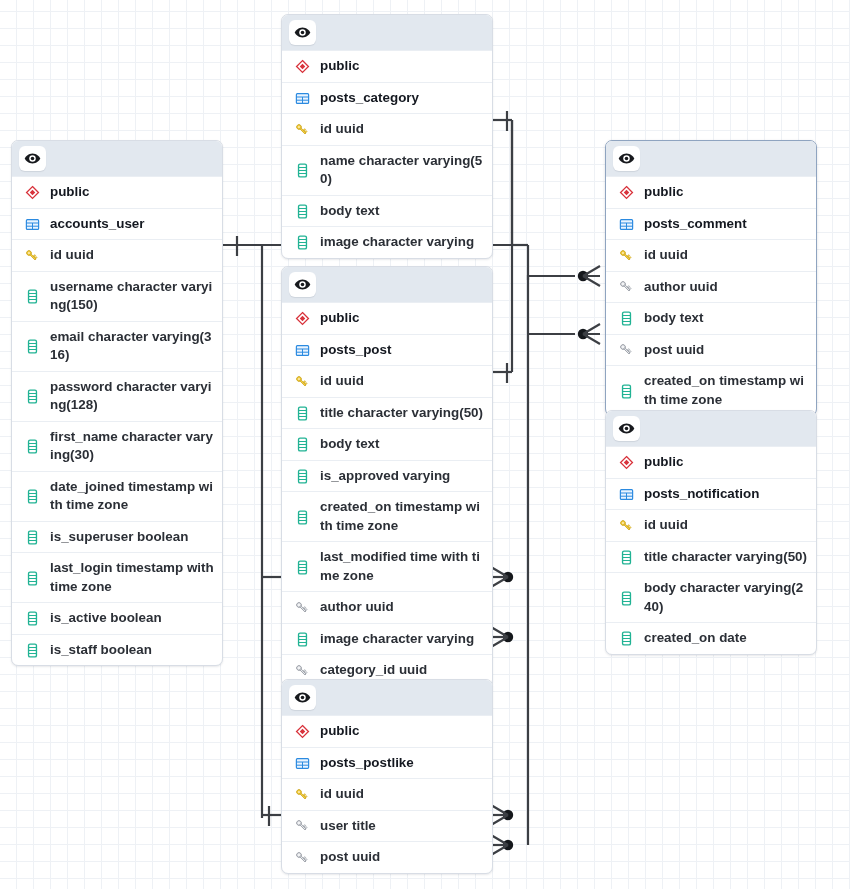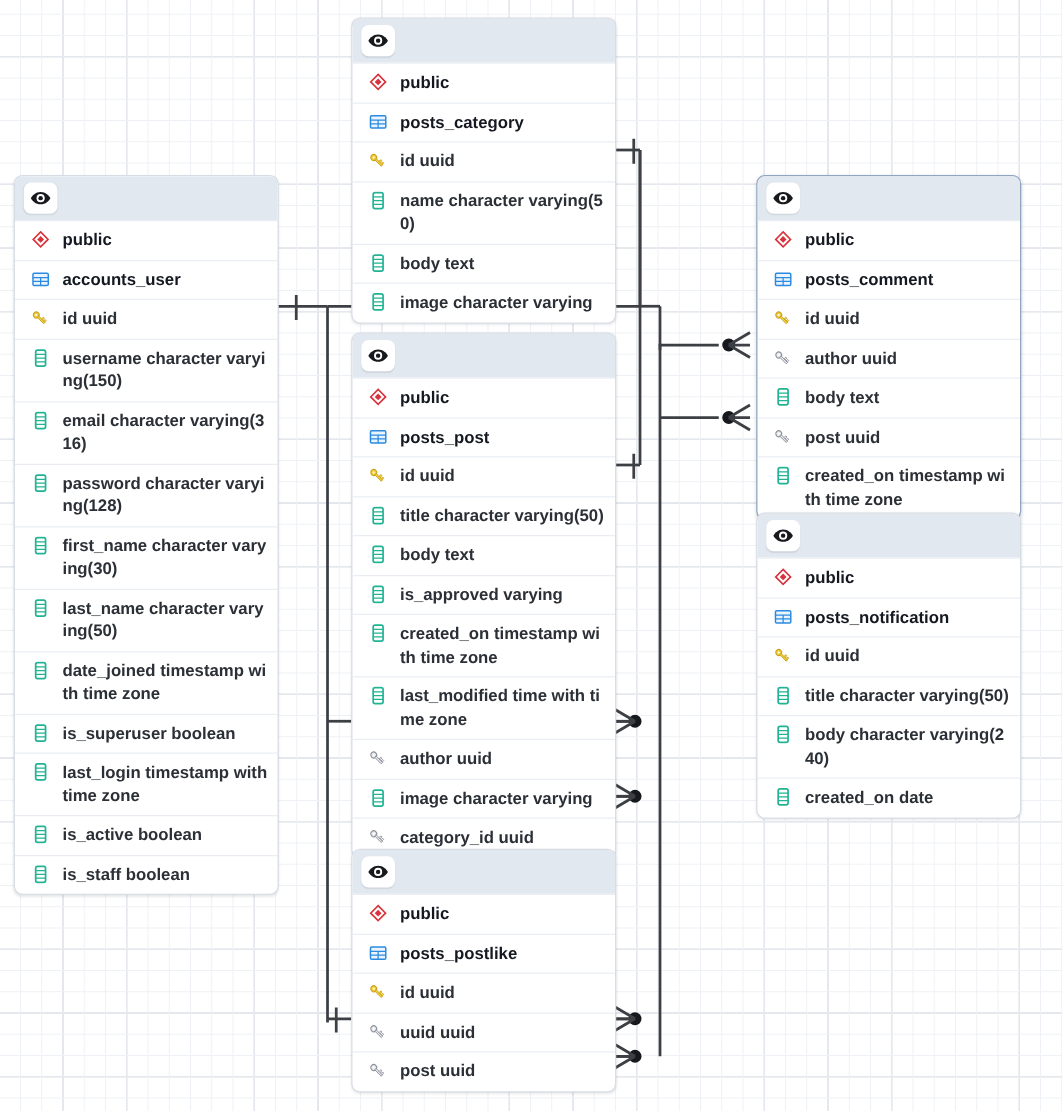--- a/index.html
+++ b/index.html
@@ -56,21 +56,21 @@
     width: 27px; height: 25px;
     background: #ffffff;
     border-radius: 6px;
     display: flex;
     align-items: center;
     justify-content: center;
     box-shadow: 0 1px 1px rgba(30,40,60,0.10);
   }
   .row {
     display: flex;
-    align-items: flex-start;
+    align-items: center;
     border-top: 1px solid #eaeef3;
     padding: 6px 8px 6px 11px;
     box-sizing: border-box;
     min-height: 30px;
   }
   .row:first-child { border-top: none; }
   .row-ico {
     flex: 0 0 auto;
     width: 18px;
     display: flex;
@@ -242,29 +242,20 @@
           </span>
           <span class="row-txt">first_name character varying(30)</span>
         </div>
         <div class="row">
           <span class="row-ico">
             <svg width="13" height="15" viewBox="0 0 16 22">
               <rect x="2.2" y="1.6" width="11.6" height="18.8" rx="2.2" fill="#ffffff" stroke="#21b394" stroke-width="2"></rect>
               <path d="M2.2 6.6h11.6M2.2 11h11.6M2.2 15.4h11.6" stroke="#21b394" stroke-width="1.5"></path>
             </svg>
           </span>
-          <span class="row-txt">last_name character varying(50)</span>
-        </div>
-        <div class="row">
-          <span class="row-ico">
-            <svg width="13" height="15" viewBox="0 0 16 22">
-              <rect x="2.2" y="1.6" width="11.6" height="18.8" rx="2.2" fill="#ffffff" stroke="#21b394" stroke-width="2"></rect>
-              <path d="M2.2 6.6h11.6M2.2 11h11.6M2.2 15.4h11.6" stroke="#21b394" stroke-width="1.5"></path>
-            </svg>
-          </span>
           <span class="row-txt">date_joined timestamp with time zone</span>
         </div>
         <div class="row">
           <span class="row-ico">
             <svg width="13" height="15" viewBox="0 0 16 22">
               <rect x="2.2" y="1.6" width="11.6" height="18.8" rx="2.2" fill="#ffffff" stroke="#21b394" stroke-width="2"></rect>
               <path d="M2.2 6.6h11.6M2.2 11h11.6M2.2 15.4h11.6" stroke="#21b394" stroke-width="1.5"></path>
             </svg>
           </span>
           <span class="row-txt">is_superuser boolean</span>
@@ -539,21 +530,21 @@
             <svg width="16" height="16" viewBox="0 0 24 24">
               <g transform="rotate(-45 12 12)">
                 <circle cx="12" cy="5.6" r="3.5" fill="#e9ebee" stroke="#8b9099" stroke-width="1.3"></circle>
                 <circle cx="12" cy="5.6" r="1.2" fill="#ffffff"></circle>
                 <rect x="10.9" y="8.4" width="2.3" height="11" fill="#e9ebee" stroke="#8b9099" stroke-width="1.1"></rect>
                 <rect x="13.1" y="13.4" width="3.1" height="1.9" fill="#e9ebee" stroke="#8b9099" stroke-width="1"></rect>
                 <rect x="13.1" y="16.9" width="2.6" height="1.9" fill="#e9ebee" stroke="#8b9099" stroke-width="1"></rect>
               </g>
             </svg>
           </span>
-          <span class="row-txt">uuid uuid</span>
+          <span class="row-txt">user title</span>
         </div>
         <div class="row">
           <span class="row-ico">
             <svg width="16" height="16" viewBox="0 0 24 24">
               <g transform="rotate(-45 12 12)">
                 <circle cx="12" cy="5.6" r="3.5" fill="#e9ebee" stroke="#8b9099" stroke-width="1.3"></circle>
                 <circle cx="12" cy="5.6" r="1.2" fill="#ffffff"></circle>
                 <rect x="10.9" y="8.4" width="2.3" height="11" fill="#e9ebee" stroke="#8b9099" stroke-width="1.1"></rect>
                 <rect x="13.1" y="13.4" width="3.1" height="1.9" fill="#e9ebee" stroke="#8b9099" stroke-width="1"></rect>
                 <rect x="13.1" y="16.9" width="2.6" height="1.9" fill="#e9ebee" stroke="#8b9099" stroke-width="1"></rect>

